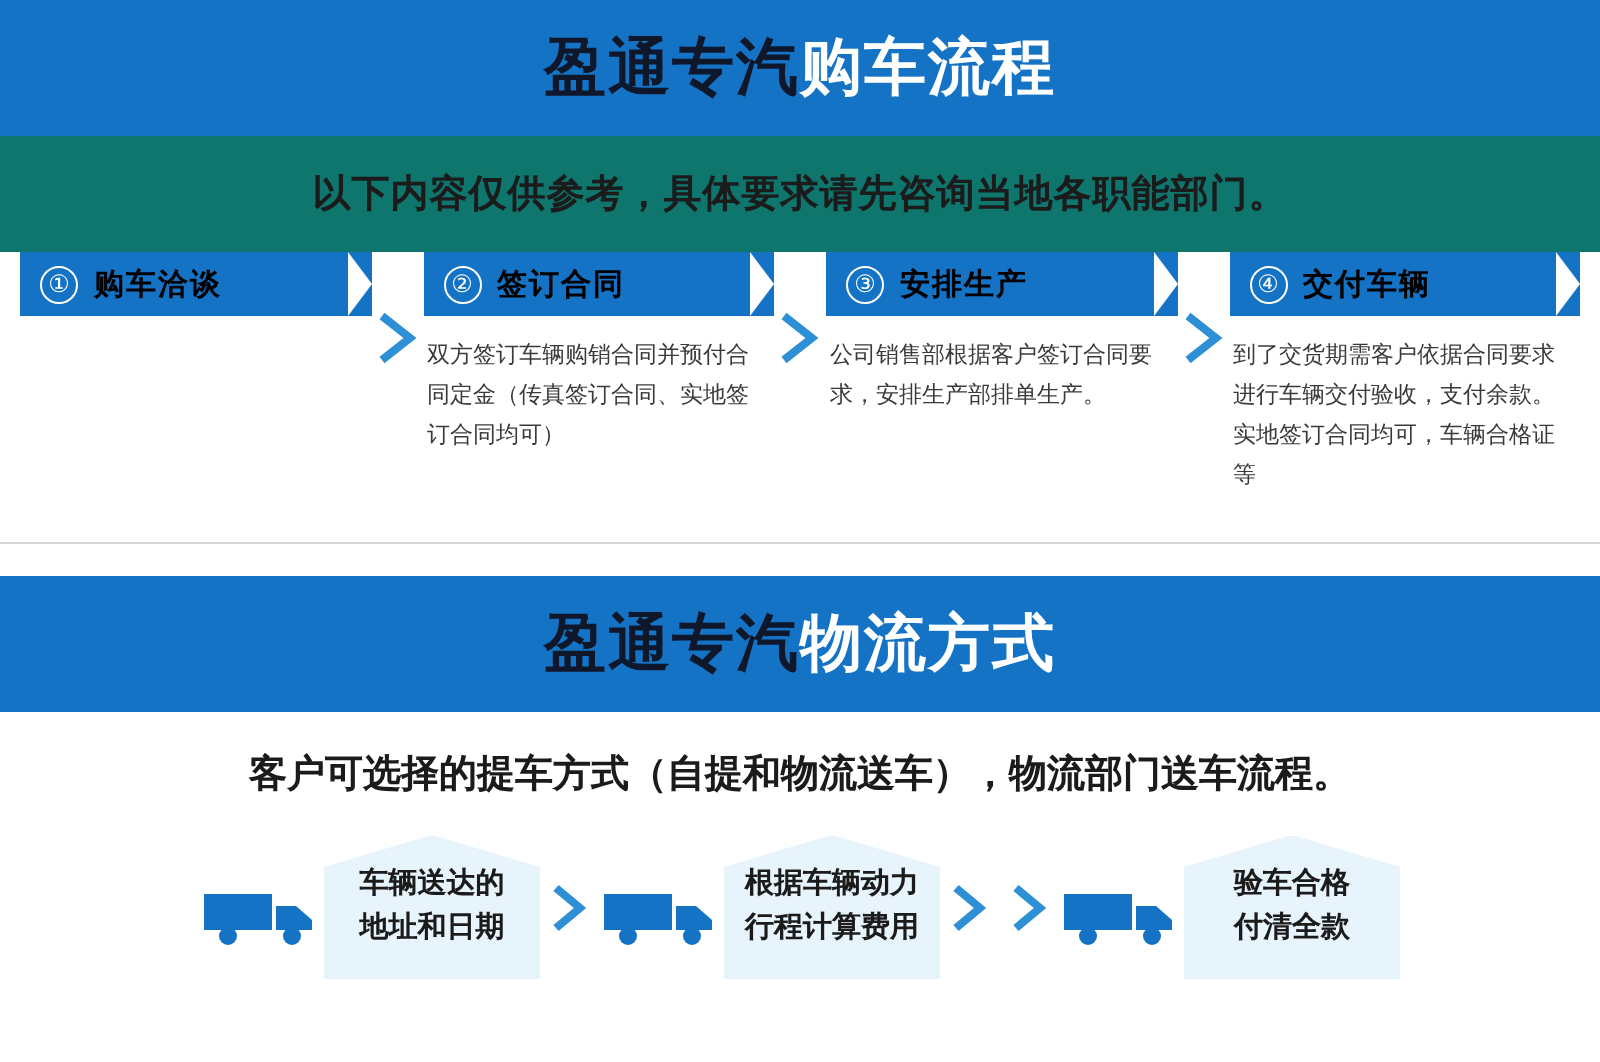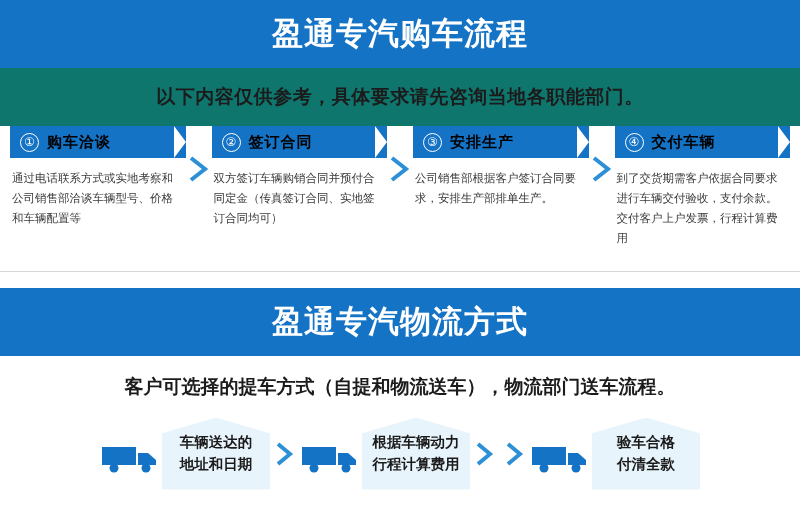--- a/index.html
+++ b/index.html
@@ -15,21 +15,21 @@
   .banner {
     width: 800px; height: 68px;
     background: #1573c6;
     display: flex; align-items: center; justify-content: center;
   }
   .banner-2 { margin-top: 0; }
   .banner-title {
     font-size: 31px; font-weight: bold; color: #ffffff;
     letter-spacing: 1px; white-space: nowrap;
   }
-  .banner-title .hl { color: #ffffff; }
+  .banner-title .hl { color: #0f172a; }
 
   .subtitle-wrap {
     width: 800px; height: 58px;
     display: flex; align-items: center; justify-content: center;
     background: #0f766e;
   }
   .subtitle {
     font-size: 19px; color: #1b1b1b; font-weight: bold;
     letter-spacing: 0.5px;
   }
@@ -134,21 +134,20 @@
     <div class="subtitle">以下内容仅供参考，具体要求请先咨询当地各职能部门。</div>
   </div>
 
   <div class="steps">
 
     <div class="step">
       <div class="step-head">
         <div class="step-num">①</div>
         <div class="step-title">购车洽谈</div>
       </div>
-      <div class="step-body">通过电话联系方式或实地考察和公司销售部洽谈车辆型号、价格和车辆配置等</div>
     </div>
 
     <div class="arrow">
       <svg width="22" height="26" viewBox="0 0 22 26">
           <path d="M3 2 L17 13 L3 24" fill="none" stroke="#2d8fd5" stroke-width="4" stroke-linecap="butt"></path>
         </svg>
     </div>
 
     <div class="step">
       <div class="step-head">
@@ -176,21 +175,21 @@
       <svg width="22" height="26" viewBox="0 0 22 26">
           <path d="M3 2 L17 13 L3 24" fill="none" stroke="#2d8fd5" stroke-width="4"></path>
         </svg>
     </div>
 
     <div class="step">
       <div class="step-head">
         <div class="step-num">④</div>
         <div class="step-title">交付车辆</div>
       </div>
-      <div class="step-body">到了交货期需客户依据合同要求进行车辆交付验收，支付余款。交付客户上户发票，行程计算费用</div>
+      <div class="step-body">到了交货期需客户依据合同要求进行车辆交付验收，支付余款。实地签订合同均可，车辆合格证等</div>
     </div>
 
   </div>
 
   <div class="divider"></div>
 
   <div class="banner banner-2" style="margin-top:16px;">
     <div class="banner-title">
       <span class="hl">盈通专汽</span><span>物流方式</span>
     </div>

